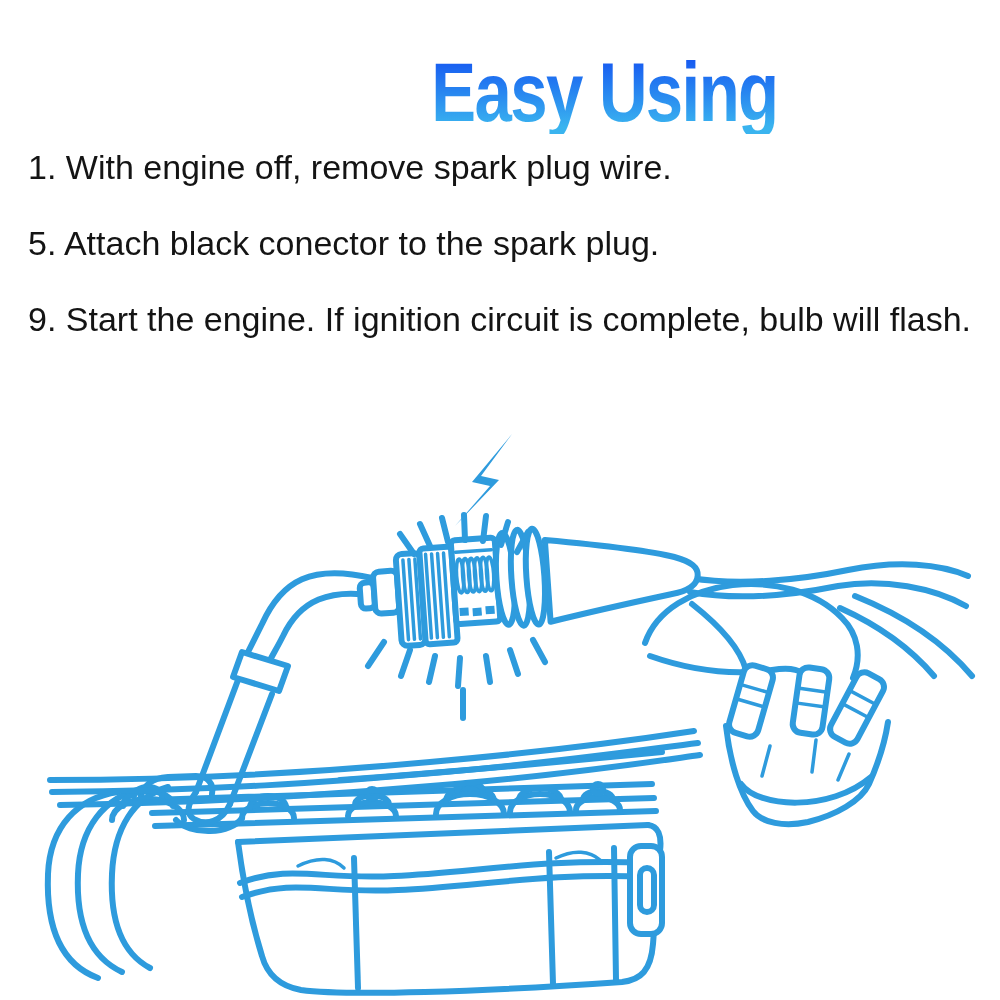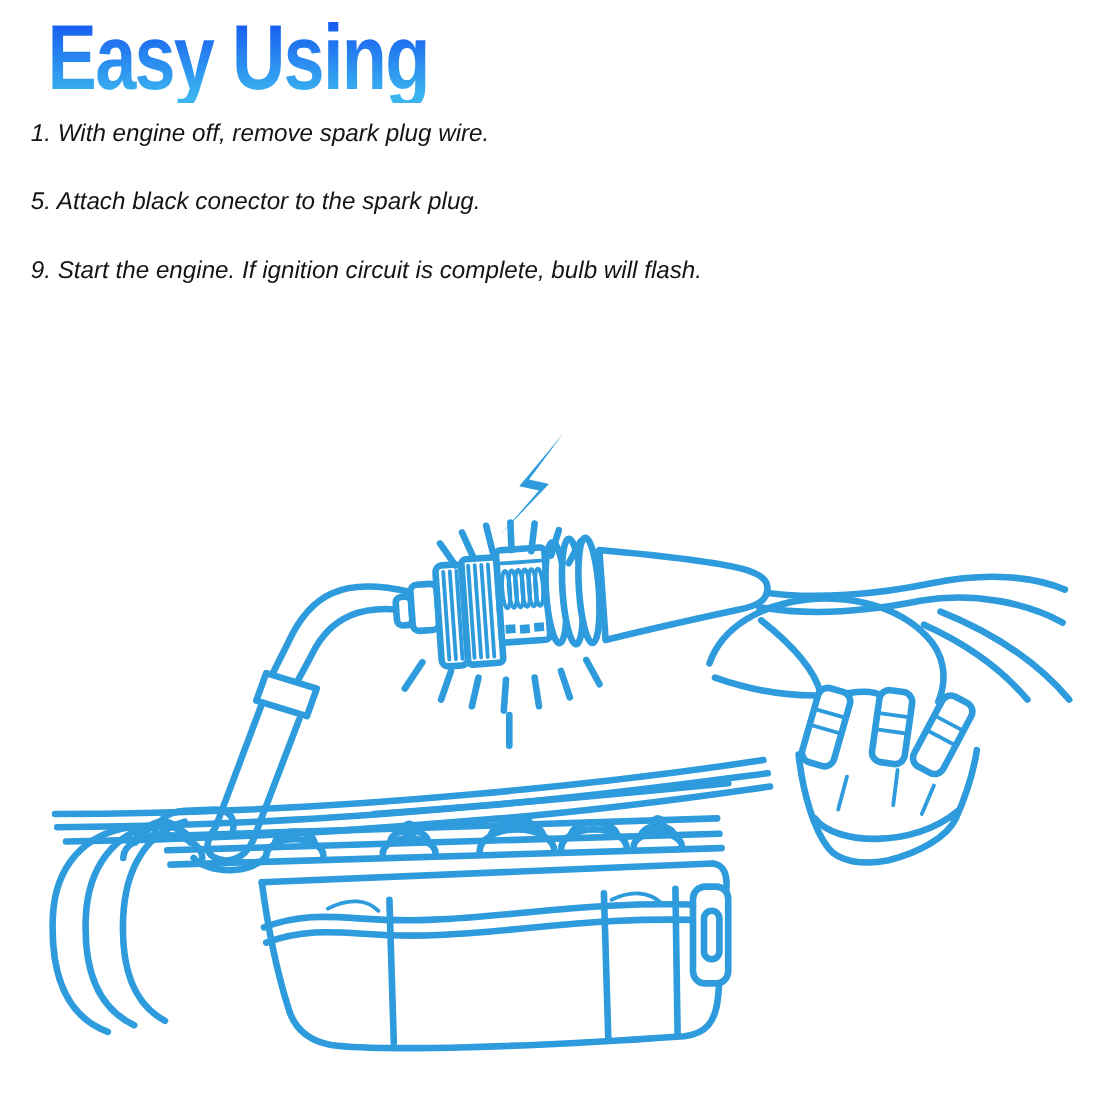--- a/index.html
+++ b/index.html
@@ -6,43 +6,42 @@
     --title-top:#1659f1;
     --title-bottom:#3ab4ef;
     --line-blue:#2e9bdd;
     --text-color:#141414;
     --page-bg:#ffffff;
   }
   *{margin:0;padding:0;box-sizing:border-box;}
   html,body{width:1000px;height:1000px;background:var(--page-bg);overflow:hidden;}
   body{font-family:"Liberation Sans","DejaVu Sans",sans-serif;}
   .page{position:relative;width:1000px;height:1000px;background:var(--page-bg);}
-  .title-wrap{width:821px;text-align:left;padding-top:10px;}
+  .title-wrap{width:821px;text-align:right;padding-top:10px;margin-top:40px;}
   .title{
     display:inline-block;
     font-size:84px;
     font-weight:bold;
     letter-spacing:-2px;
     line-height:1.0;
     transform:scaleX(.8);
     transform-origin:center;
     background:linear-gradient(180deg,var(--title-top) 10%,var(--title-bottom) 92%);
     -webkit-background-clip:text;
     background-clip:text;
     -webkit-text-fill-color:transparent;
     color:transparent;
   }
   .instructions{margin-top:14px;padding-left:28px;list-style:none;}
   .instructions li{
-    font-size:22px;
+    font-size:34px;
     line-height:1.15;
     color:var(--text-color);
     margin-bottom:37px;
     white-space:nowrap;
-    font-style:italic;
   }
   .diagram{
     position:absolute;
     left:0;top:388px;
     width:1000px;height:612px;
     color:var(--line-blue);
   }
   svg .ln{fill:none;stroke:currentColor;stroke-width:6;stroke-linecap:round;stroke-linejoin:round;}
   svg .thin{fill:none;stroke:currentColor;stroke-width:3.5;stroke-linecap:round;}
   svg .wfill{fill:#ffffff;stroke:currentColor;stroke-width:6;stroke-linejoin:round;}

